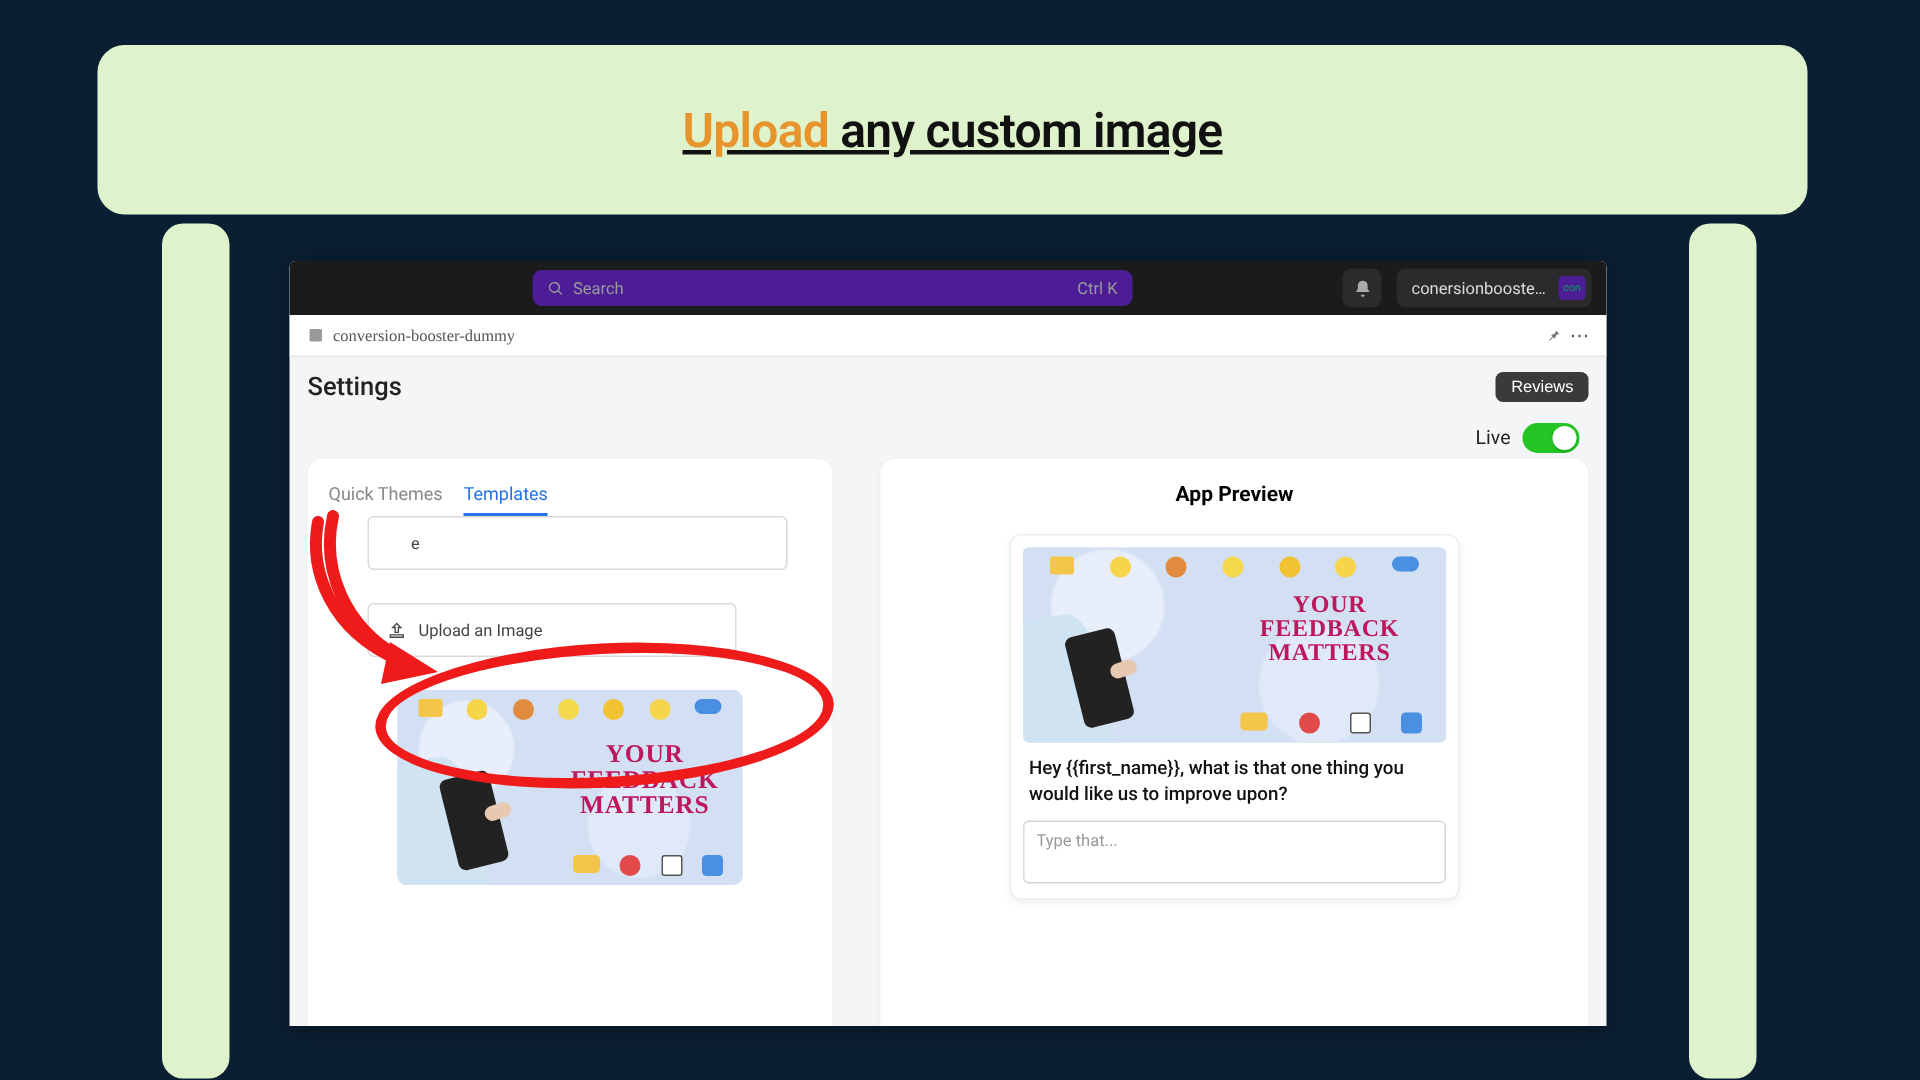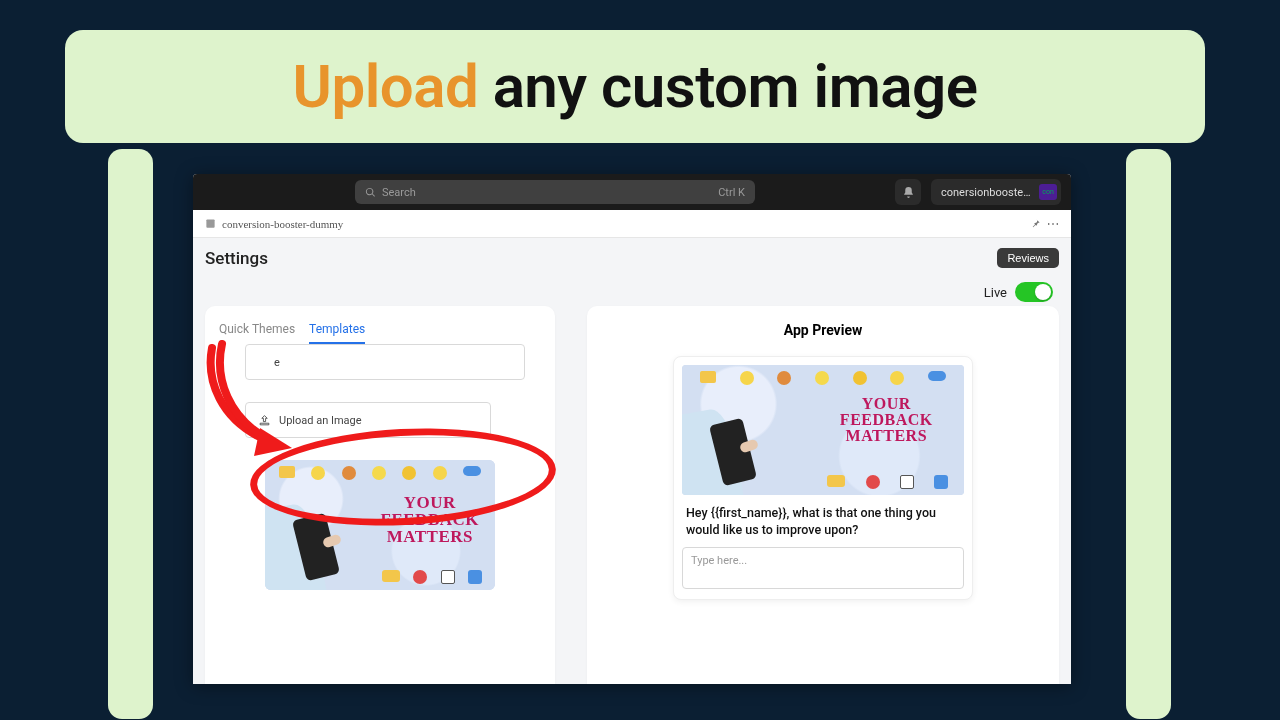--- a/index.html
+++ b/index.html
@@ -7,41 +7,41 @@
   width: 1280px; height: 720px;
   background: #0b1f33;
   font-family: -apple-system, BlinkMacSystemFont, "Segoe UI", Roboto, Arial, sans-serif;
   overflow: hidden; position: relative;
 }
 .banner {
   position: absolute; left: 65px; top: 30px; width: 1140px; height: 113px;
   background: #def3cc; border-radius: 18px;
   display: flex; align-items: center; justify-content: center;
 }
-.banner h1 { font-size: 60px; font-weight: 650; color: #111; letter-spacing: -0.5px; }
+.banner h1 { font-size: 32px; font-weight: 650; color: #111; letter-spacing: -0.5px; text-decoration: underline; }
 .banner h1 .accent { color: #e8942c; }
 .pillar-left, .pillar-right {
   position: absolute; top: 149px; width: 45px; height: 570px;
   background: #def3cc; border-radius: 14px;
 }
 .pillar-left { left: 108px; }
 .pillar-right { right: 109px; }
 
 .app {
   position: absolute; left: 193px; top: 174px; width: 878px; height: 510px;
   background: #f4f5f7; border-radius: 4px 4px 0 0; overflow: hidden;
   box-shadow: 0 2px 18px rgba(0,0,0,.4);
 }
 .topbar {
   height: 36px; background: #1b1b1b;
   display: flex; align-items: center; padding: 0 10px; gap: 10px;
 }
 .topbar .spacer { width: 142px; }
 .search {
-  flex: 0 0 400px; height: 24px; background: #404040; border-radius: 6px;
+  flex: 0 0 400px; height: 24px; background: #4c1d95; border-radius: 6px;
   display: flex; align-items: center; justify-content: space-between;
   padding: 0 10px; color: #9a9a9a; font-size: 11px;
 }
 .search .lft { display: flex; align-items: center; gap: 6px; }
 .search svg { width: 11px; height: 11px; fill: #9a9a9a; }
 .topbar .grow { flex: 1; }
 .bell {
   width: 26px; height: 26px; background: #2b2b2b; border-radius: 6px;
   display: flex; align-items: center; justify-content: center;
 }
@@ -292,21 +292,21 @@
               <div class="title small"><span>YOUR</span><br><span>FEEDBACK</span><br><span>MATTERS</span></div>
               <div class="icorow2">
                 <span class="ico speech"></span>
                   <span class="ico target"></span>
                   <span class="ico note"></span>
                   <span class="ico puzzle"></span>
               </div>
             </div>
           </div>
           <div class="qtext">Hey {{first_name}}, what is that one thing you would like us to improve upon?</div>
-          <div class="answer"><span style="color:#999">Type here...</span></div>
+          <div class="answer"><span style="color:#999">Type that...</span></div>
         </div>
       </div>
     </div>
   </div>
 </div>
 
 <div class="anno circle-anno"></div>
 <div class="anno arrow-anno">
   <svg viewBox="0 0 110 120">
     <path d="M12 8 C 6 40, 20 80, 66 100"></path>

